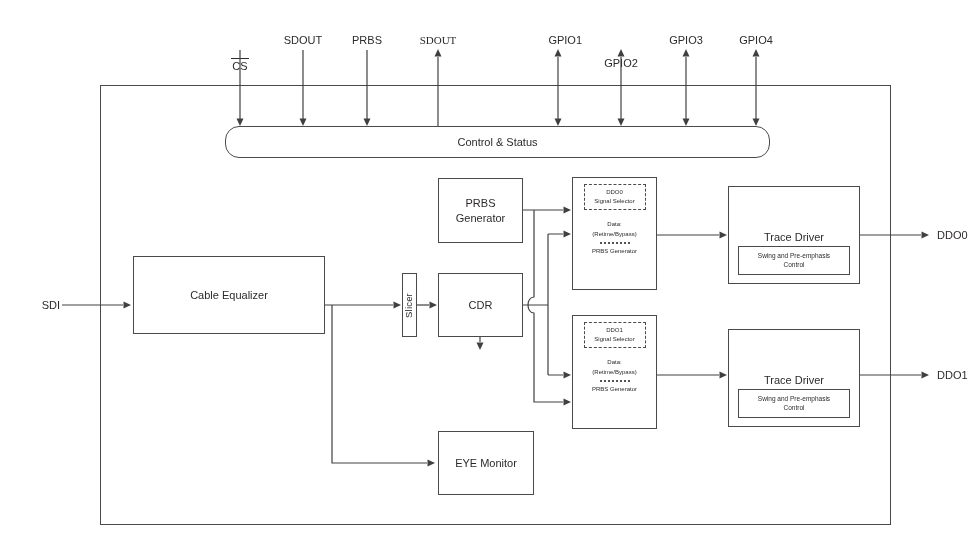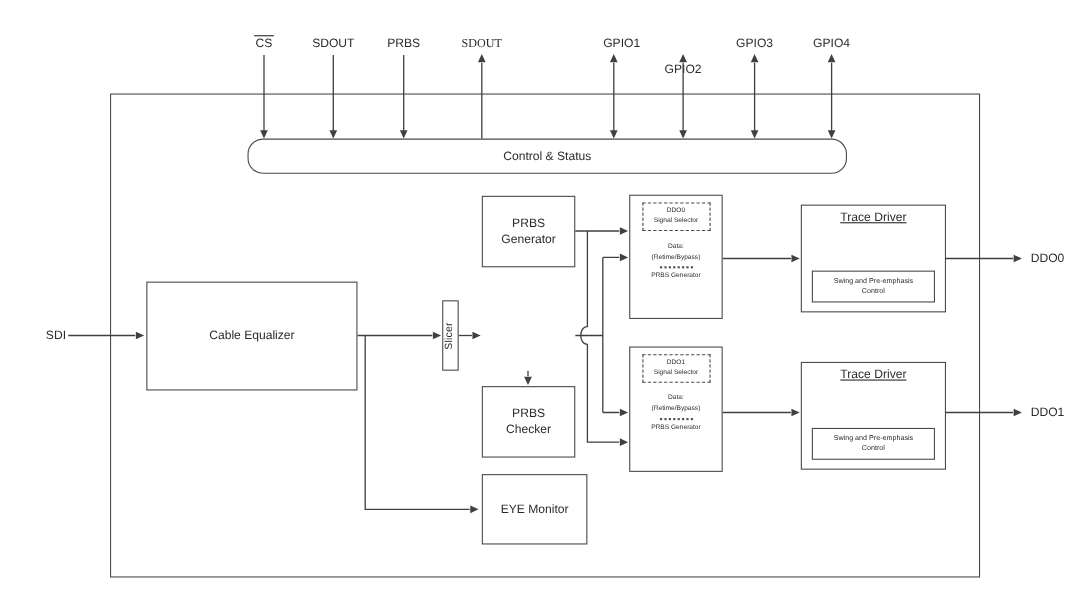--- a/index.html
+++ b/index.html
@@ -15,36 +15,36 @@
     position:absolute; background:#ffffff; border:1px solid #4a4a4a;
     box-sizing:border-box; display:flex; align-items:center; justify-content:center;
     text-align:center; font-size:11px; line-height:1.35;
   }
   .box .lbl { display:block; }
   .wrap-narrow .lbl { max-width:62px; }
   .pin-label {
     position:absolute; width:70px; top:32px; height:16px; line-height:16px;
     text-align:center; font-size:11px;
   }
-  .overline-span { display:inline-block; border-top:1.2px solid #2d2a2b; padding:0 1px; line-height:14px; }
+  .overline-span { display:inline-block; border-top:1.2px solid #2d2a2b; padding:0 1px; line-height:14px;margin-top:26px; }
   .io-label { position:absolute; font-size:11px; line-height:16px; }
   .vert-text {
     writing-mode:vertical-rl; transform:rotate(180deg);
     font-size:9.5px; letter-spacing:0.2px;
   }
   .selector { flex-direction:column; justify-content:flex-start; }
   .sel-dashed {
     margin-top:6px; width:62px; height:26px; border:1px dashed #4a4a4a;
     box-sizing:border-box; display:flex; flex-direction:column;
     align-items:center; justify-content:center; font-size:6px; line-height:9px;
   }
   .sel-small { font-size:6px; line-height:10px; }
   .sel-data-group { margin-top:9px; }
   .sel-dots { width:30px; border-top:2px dotted #555555; margin:3px auto 2px auto; }
-  .trace-driver { flex-direction:column; justify-content:flex-start;text-decoration:underline; }
+  .trace-driver { flex-direction:column; justify-content:center; }
   .td-title { margin-top:4px; font-size:11px; }
   .td-inner {
     position:absolute; left:9px; top:59px; width:112px; height:29px;
     border:1px solid #4a4a4a; box-sizing:border-box; display:flex;
     align-items:center; justify-content:center; font-size:6.5px; line-height:8.5px;
   }
   .td-inner .lbl { max-width:84px; }
   svg.wires { position:absolute; left:0; top:0; pointer-events:none; }
 </style>
 </head>
@@ -64,36 +64,36 @@
   <div class="pin-label" style="left:721px;">GPIO4</div>
 
   <div class="io-label" style="left:32px; top:297px; width:28px; text-align:right;">SDI</div>
   <div class="io-label" style="left:937px; top:227px;">DDO0</div>
   <div class="io-label" style="left:937px; top:367px;">DDO1</div>
 
   <div class="box" style="left:225px; top:126px; width:545px; height:32px;border-radius:14px;">
     <span class="lbl">Control &amp; Status</span>
   </div>
 
-  <div class="box" style="left:133px; top:256px; width:192px; height:99px;">
+  <div class="box" style="left:133px; top:256px; width:192px; height:78px;">
     <span class="lbl">Cable Equalizer</span>
   </div>
 
   <div class="box" style="left:402px; top:273px; width:15px; height:64px;">
     <span class="vert-text">Slicer</span>
   </div>
 
   <div class="box wrap-narrow" style="left:438px; top:178px; width:85px; height:65px;">
     <span class="lbl">PRBS Generator</span>
   </div>
 
+  <div class="box" style="left:438px; top:273px; width:85px; height:64px;">
+    <span class="lbl">CDR</span>
+  </div>
 
-  <div class="box wrap-narrow" style="left:438px; top:351px; width:85px; height:65px;">
-    <span class="lbl">PRBS Checker</span>
-  </div>
 
   <div class="box wrap-narrow" style="left:438px; top:431px; width:96px; height:64px;">
     <span class="lbl">EYE Monitor</span>
   </div>
 
   <div class="box selector" style="left:572px; top:177px; width:85px; height:113px;">
     <div class="sel-dashed">
       <span>DDO0</span>
       <span>Signal Selector</span>
     </div>

